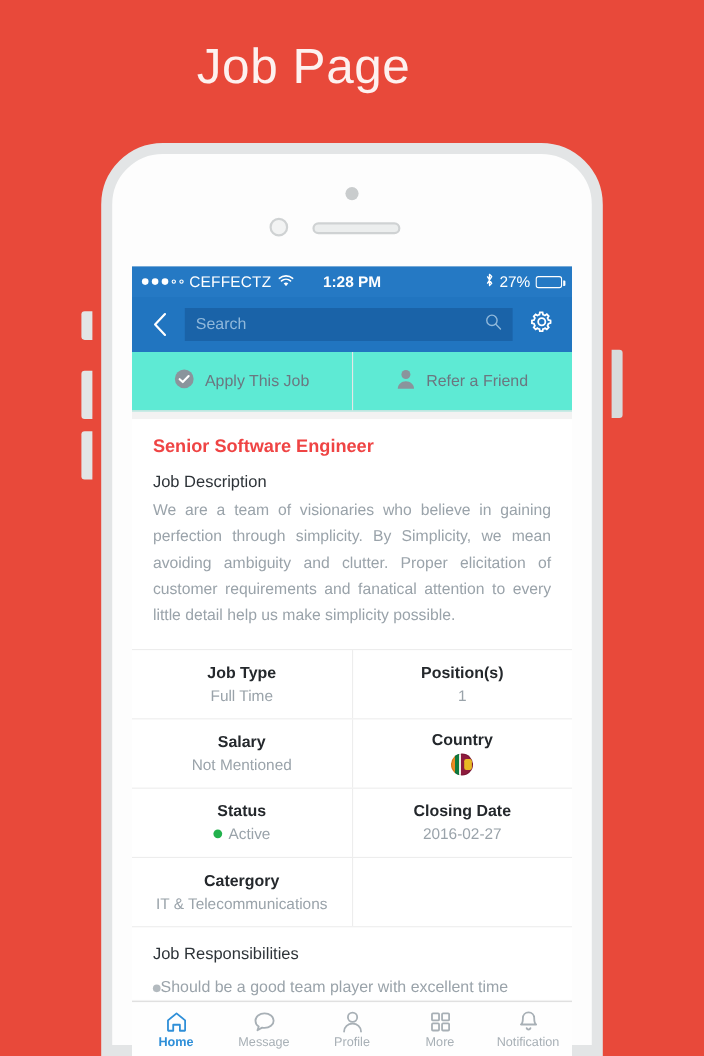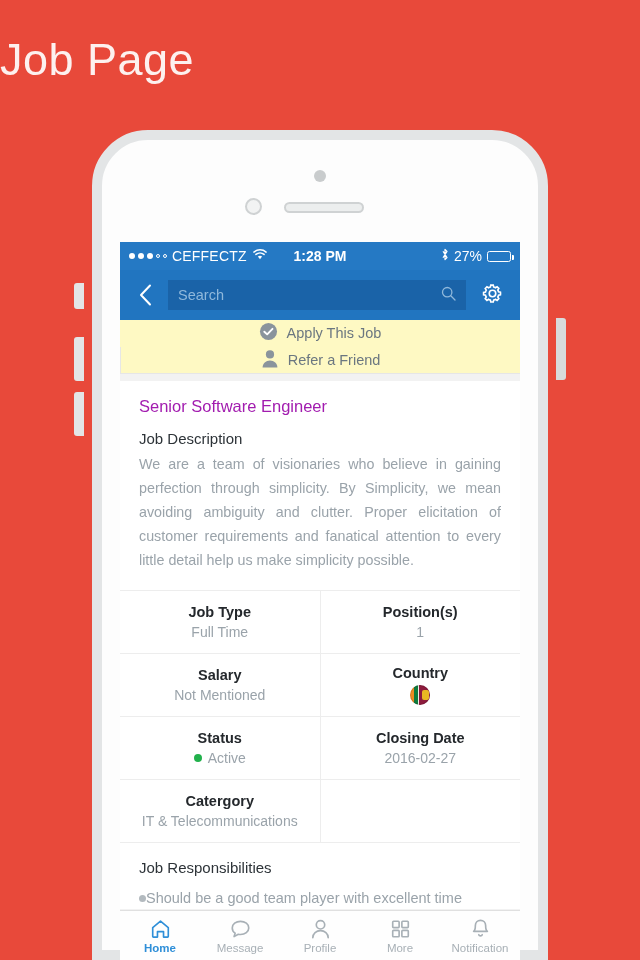--- a/index.html
+++ b/index.html
@@ -7,20 +7,21 @@
     width: 640px; height: 960px;
     background: #e8493a;
     font-family: "Liberation Sans", sans-serif;
     overflow: hidden;
   }
   #stage { position: relative; width: 640px; height: 960px; }
 
   
   .page-title {
     position: absolute; top: 34px; left: 0; width: 552px;
+    text-align: center;
     font-size: 45px; font-weight: 300; color: #fdf1ef;
     letter-spacing: 0.5px;
   }
 
   
   .phone {
     position: absolute; left: 92px; top: 130px;
     width: 456px; height: 830px;
     background: #fdfdfd;
     border: 10px solid #e3e5e6;
@@ -59,21 +60,21 @@
     width: 400px; height: 718px;
     background: #f2f2f2; overflow: hidden;
   }
 
   
   .statusbar {
     height: 28px; background: #2579c4; color: #fff;
     display: flex; align-items: center; padding: 0 9px;
     font-size: 13.5px; font-weight: 600;
   }
-  .sb-left { display: flex; gap: 5px; flex: 1; }
+  .sb-left { display: flex; align-items: center; gap: 5px; flex: 1; }
   .dots { display: flex; align-items: center; gap: 3px; }
   .dot { width: 6px; height: 6px; border-radius: 50%; background: #fff; }
   .dot.hollow { background: transparent; border: 1px solid #fff; width: 4px; height: 4px; }
   .carrier { letter-spacing: 0.2px; font-size: 14px; font-weight: 500; }
   .wifi-ico { margin-left: 1px; }
   .sb-time { font-size: 14px; font-weight: 600; }
   .sb-right { display: flex; align-items: center; justify-content: flex-end; gap: 5px; flex: 1; }
   .batt-pct { font-size: 14px; font-weight: 500; }
   .batt {
     width: 24px; height: 11px; border: 1.4px solid #fff; border-radius: 2.5px;
@@ -100,34 +101,33 @@
   }
   .search-text { flex: 1; color: #8fb8db; font-size: 14.5px; }
   .gear-btn {
     width: 36px; height: 36px; display: flex; align-items: center; justify-content: center;
   }
 
   
   .content { height: 640px; position: relative; background: #f2f2f2; }
 
   .actions {
-    display: flex; background: #fef9c3; height: 54px;
+    display: flex; background: #5eead4; height: 54px;
     border-bottom: 1px solid #e6e6e6;
-    flex-direction: column;
   }
   .action {
     flex: 1; display: flex; align-items: center; justify-content: center; gap: 9px;
     font-size: 14.5px; color: #6b7780;
   }
   .action + .action { border-left: 1px solid #e6e6e6; }
 
   .card { background: #fff; margin-top: 7px; }
 
   .job-title {
-    color: #a21caf; font-size: 16.5px; font-weight: normal;
+    color: #ef4444; font-size: 16.5px; font-weight: bold;
     padding: 16px 19px 0 19px;
   }
   .sec-head {
     color: #2d3338; font-size: 15px; font-weight: normal;
     padding: 14px 19px 0 19px;
   }
   .desc {
     color: #9aa3aa; font-size: 14.3px; line-height: 24px;
     padding: 5px 19px 18px 19px; text-align: justify;
   }

